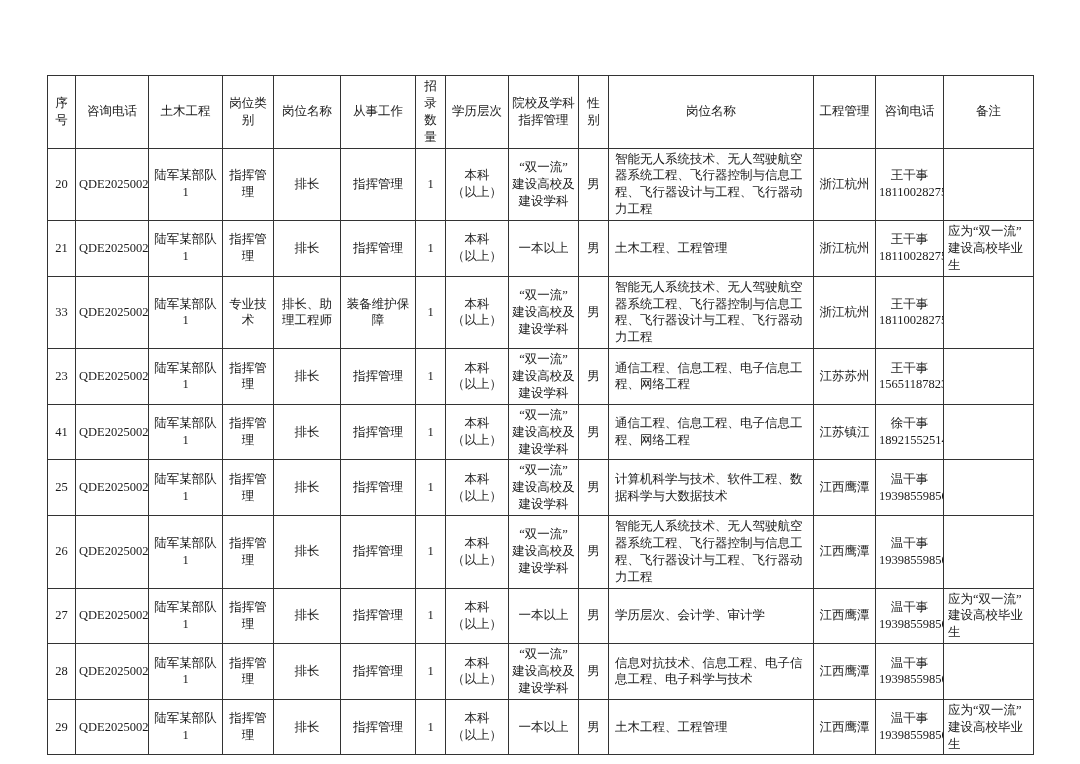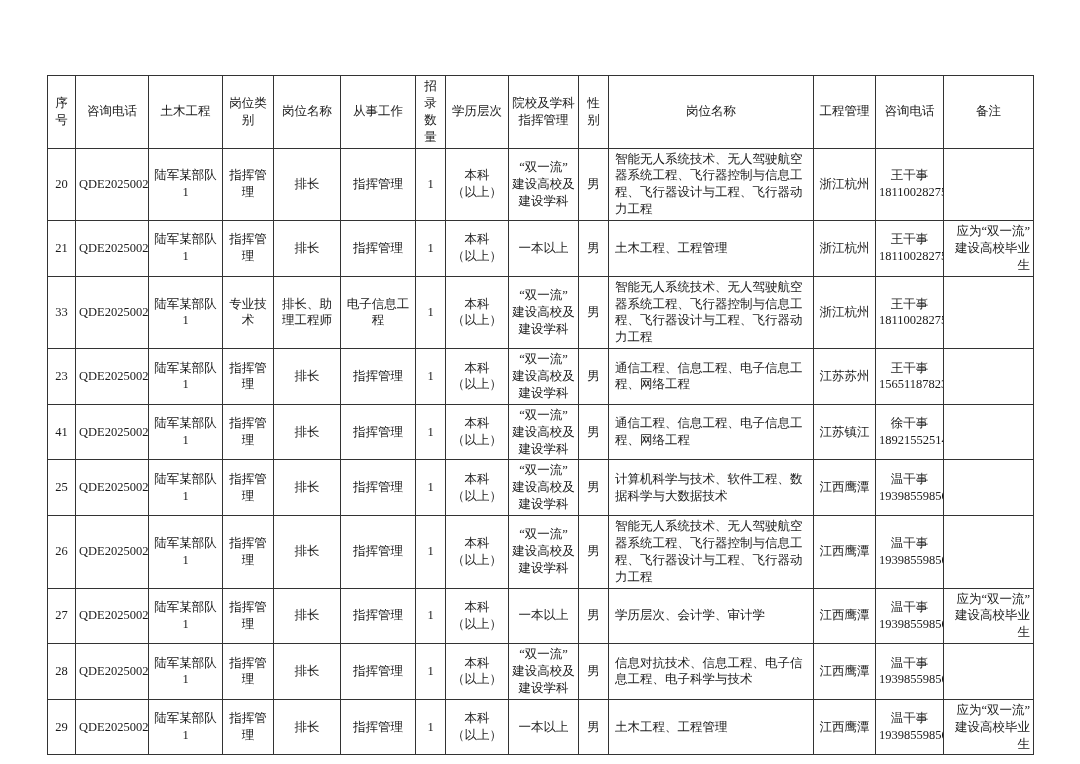--- a/index.html
+++ b/index.html
@@ -36,21 +36,21 @@
     font-weight: normal;
   }
   table.jobs thead tr { height: 57px; }
   table.jobs tbody tr { height: 55px; }
   table.jobs td.col-major {
     text-align: left;
     padding-left: 6px;
     padding-right: 4px;
   }
   table.jobs td.col-remark {
-    text-align: right;
+    text-align: left;
     padding-left: 4px;
   }
   .footer {
     position: absolute;
     left: 0;
     top: 706px;
     width: 100%;
     text-align: center;
     font-size: 13px;
     color: #1a1a1a;
@@ -137,21 +137,21 @@
 18110028275</td>
           <td class="col-remark">应为“双一流”
 建设高校毕业生</td>
         </tr>
         <tr>
           <td class="col-seq">33</td>
           <td class="col-code">QDE20250022</td>
           <td class="col-unit">陆军某部队1</td>
           <td class="col-category">专业技术</td>
           <td class="col-name">排长、助理工程师</td>
-          <td class="col-work">电子信息工程</td>
+          <td class="col-work">装备维护保障</td>
           <td class="col-count">1</td>
           <td class="col-edu">本科
 （以上）</td>
           <td class="col-school">“双一流”
 建设高校及
 建设学科</td>
           <td class="col-gender">男</td>
           <td class="col-major">智能无人系统技术、无人驾驶航空器系统工程、飞行器控制与信息工程、飞行器设计与工程、飞行器动力工程</td>
           <td class="col-location">浙江杭州</td>
           <td class="col-phone">王干事

